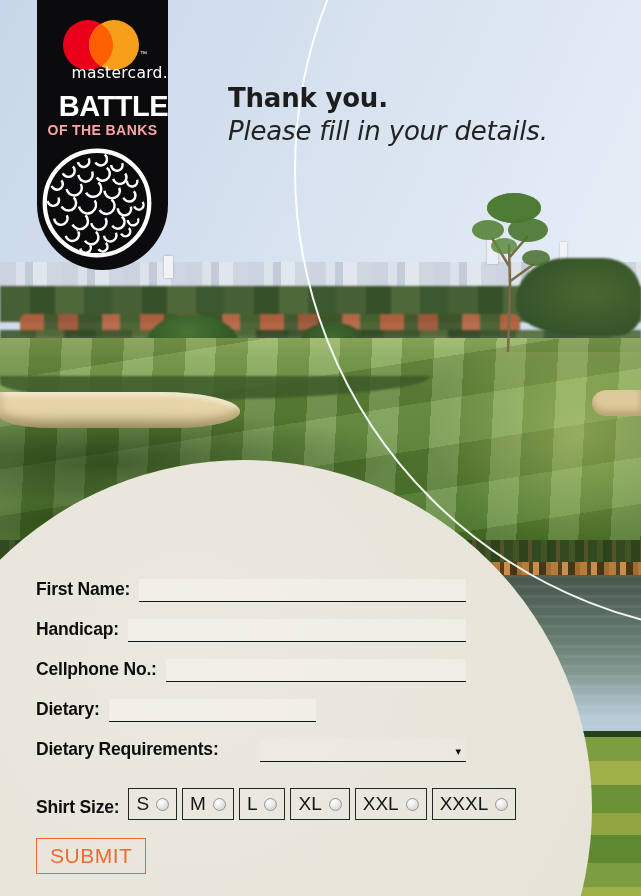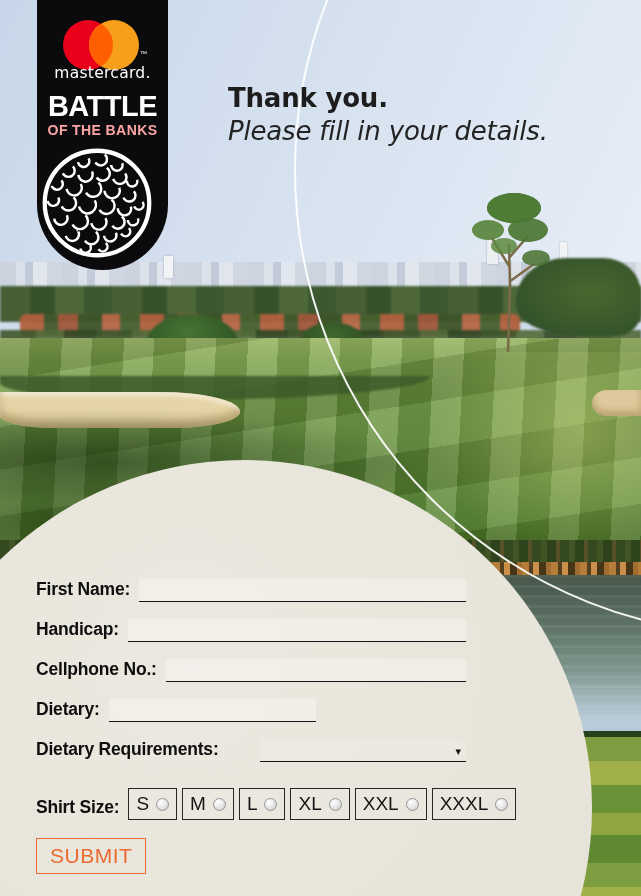--- a/index.html
+++ b/index.html
@@ -63,23 +63,23 @@
 
   
   .ring{left:294px;top:-296px;width:932px;height:932px;border-radius:50%;
         border:2px solid rgba(255,255,255,.93);}
 
   
   .banner{left:37px;top:0;width:131px;height:270px;background:#0b0b0d;
           border-radius:0 0 66px 66px;z-index:5;}
   .mclogo{left:25px;top:18px;}
   .tm{left:103px;top:50px;color:#fff;font-size:7px;}
-  .wordmark{left:0;top:64px;width:131px;text-align:center;color:#fff;
+  .wordmark{left:0;top:64px;width:131px;text-align:right;color:#fff;
             font-size:15.5px;letter-spacing:.3px;font-family:"DejaVu Sans",sans-serif;}
-  .battle{left:0;top:90px;width:131px;text-align:center;color:#fff;font-weight:700;
+  .battle{left:0;top:90px;width:131px;text-align:right;color:#fff;font-weight:700;
           font-size:29px;letter-spacing:-.5px;}
   .ofthebanks{left:0;top:122px;width:131px;text-align:center;color:#fca5a5;font-weight:700;
           font-size:14px;letter-spacing:.4px;}
   .ball{left:3px;top:146px;}
 
   
   .heading{left:228px;top:82px;z-index:6;color:#1d1d1d;font-family:"DejaVu Sans",sans-serif;}
   .heading .h1{font-size:26px;font-weight:700;line-height:33px;letter-spacing:-.2px;}
   .heading .h2{font-size:26px;font-weight:400;line-height:33px;letter-spacing:-.2px;color:#232323;font-style:italic;}
 

